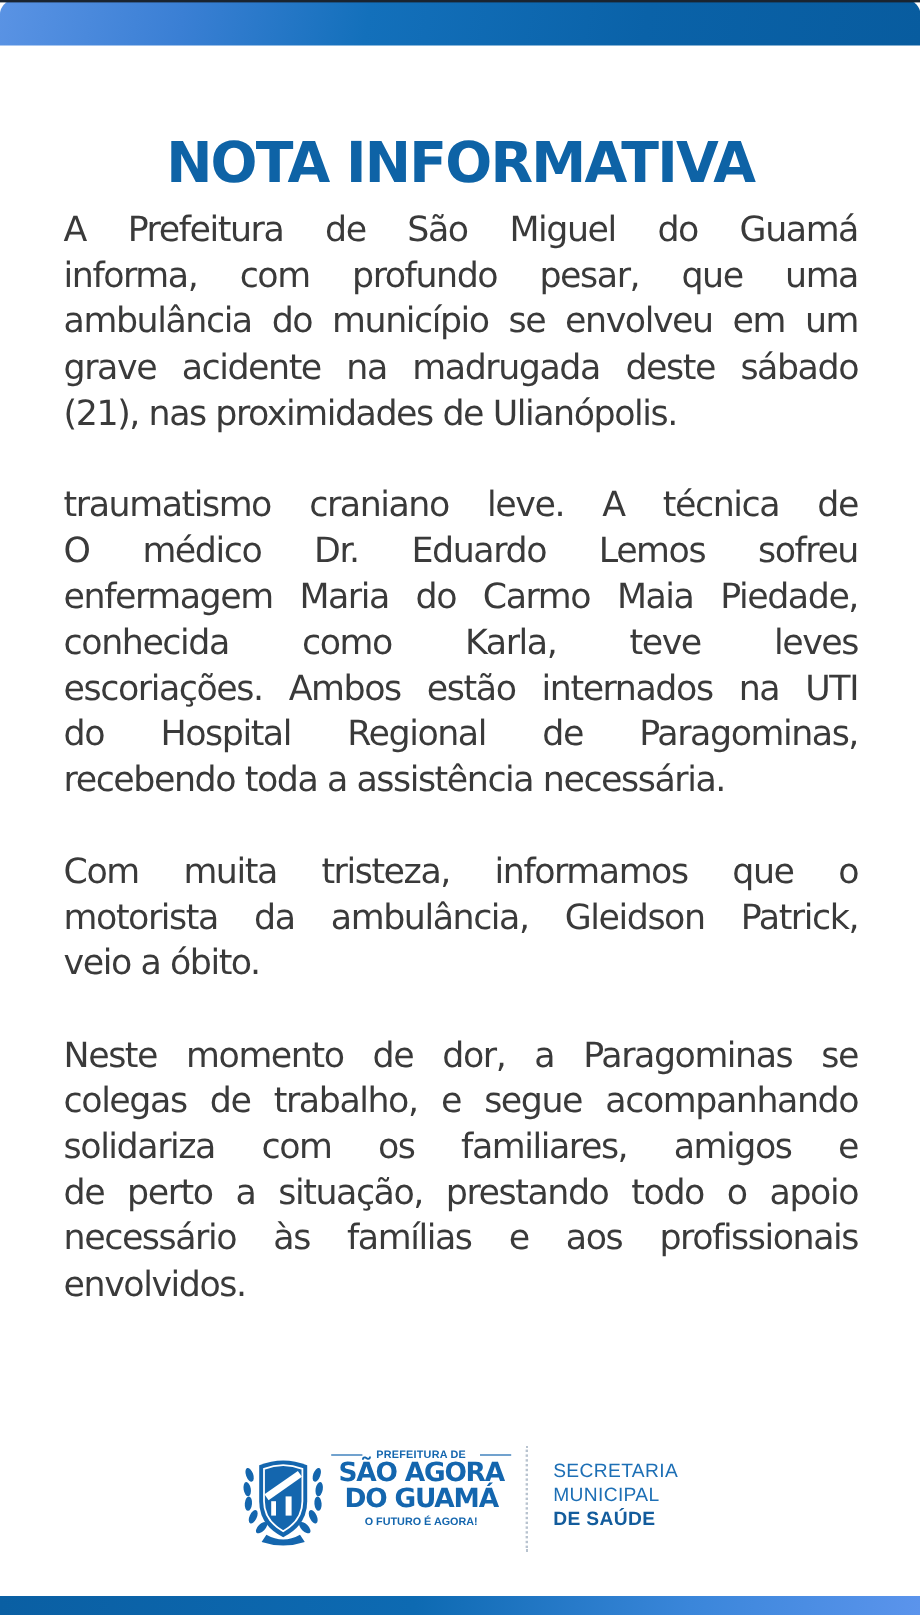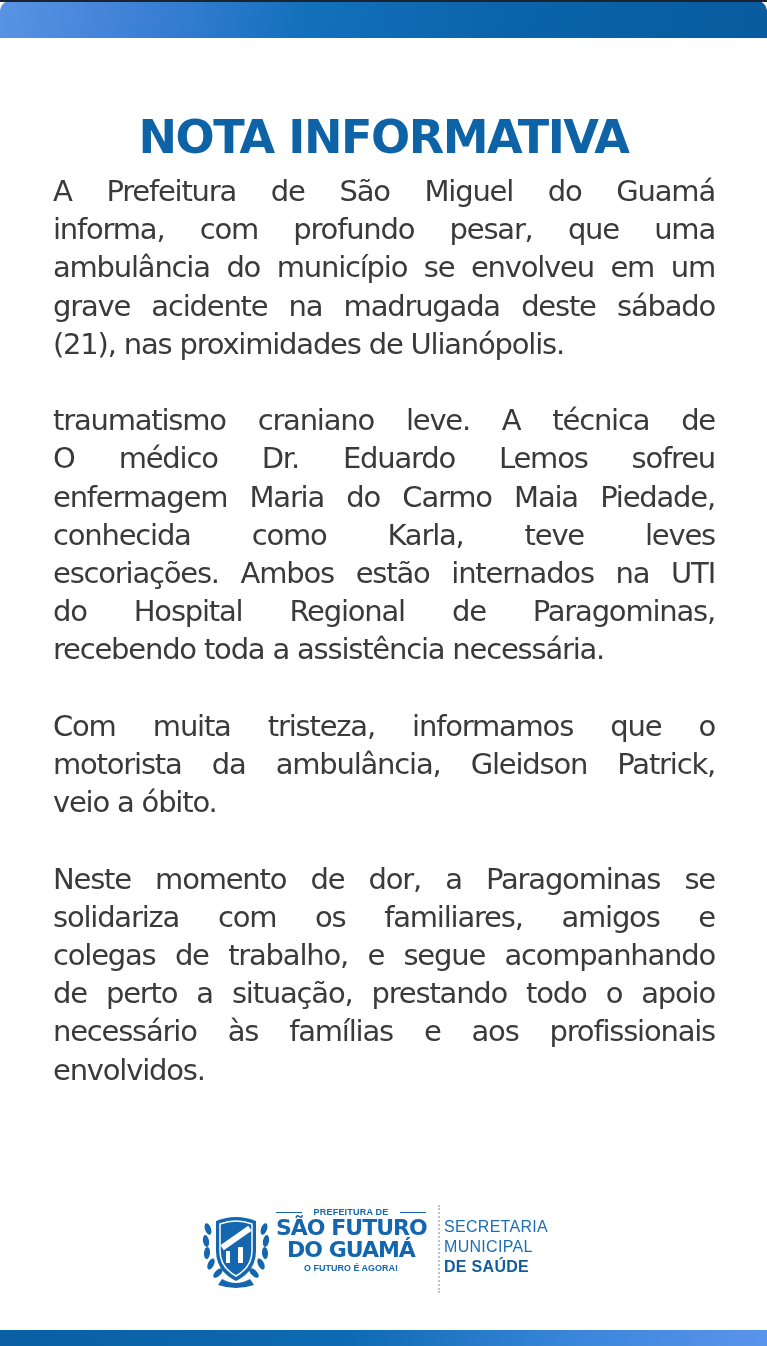--- a/index.html
+++ b/index.html
@@ -47,21 +47,21 @@
   .pref-big {
     font-family: "DejaVu Sans", sans-serif; font-weight: bold; font-size: 22px; line-height: 22px;
     letter-spacing: -1px; color: #1466ae; white-space: nowrap;
   }
   .pref-slogan { font-size: 9px; font-weight: bold; color: #1466ae; margin-top: 2px; }
   .divider {
     position: absolute; left: 238px; top: 0; height: 88px; width: 0;
     border-left: 2px dotted #b8c3cf;
   }
   .sec-block {
-    position: absolute; left: 244px; top: 12px; color: #1d6fb5; font-size: 16px; line-height: 20px;
+    position: absolute; left: 261px; top: 12px; color: #1d6fb5; font-size: 16px; line-height: 20px;
     font-family: "Liberation Sans", sans-serif; letter-spacing: 0.3px;
   }
   .sec-block .bold { font-weight: bold; color: #135c9c; }
 </style>
 </head>
 <body>
 
 <div class="top-band"></div>
 
 <h1 class="title">NOTA INFORMATIVA</h1>
@@ -83,22 +83,22 @@
     <span class="line">do Hospital Regional de Paragominas,</span>
     <span class="line last">recebendo toda a assistência necessária.</span>
   </p>
   <p>
     <span class="line">Com muita tristeza, informamos que o</span>
     <span class="line">motorista da ambulância, Gleidson Patrick,</span>
     <span class="line last">veio a óbito.</span>
   </p>
   <p>
     <span class="line">Neste momento de dor, a Paragominas se</span>
+    <span class="line">colegas de trabalho, e segue acompanhando</span>
     <span class="line">solidariza com os familiares, amigos e</span>
-    <span class="line">colegas de trabalho, e segue acompanhando</span>
     <span class="line">de perto a situação, prestando todo o apoio</span>
     <span class="line">necessário às famílias e aos profissionais</span>
     <span class="line last">envolvidos.</span>
   </p>
 </div>
 
 <div class="logo-row">
   <svg class="crest" viewBox="0 0 72 78">
 
     <g fill="#1466ae">
@@ -122,21 +122,21 @@
 
     <path d="M22 68 Q36 76 50 68 L54 74 Q36 80 18 74 Z" fill="#1466ae"></path>
   </svg>
 
   <div class="pref-block">
     <div class="pref-small">
       <span class="rule"></span>
       <span>PREFEITURA DE</span>
       <span class="rule"></span>
     </div>
-    <div class="pref-big">SÃO FUTURO</div>
+    <div class="pref-big">SÃO AGORA</div>
     <div class="pref-big">DO GUAMÁ</div>
     <div class="pref-slogan">O FUTURO É AGORA!</div>
   </div>
 
   <div class="divider"></div>
 
   <div class="sec-block">
     <div>SECRETARIA</div>
     <div>MUNICIPAL</div>
     <div class="bold">DE SAÚDE</div>

